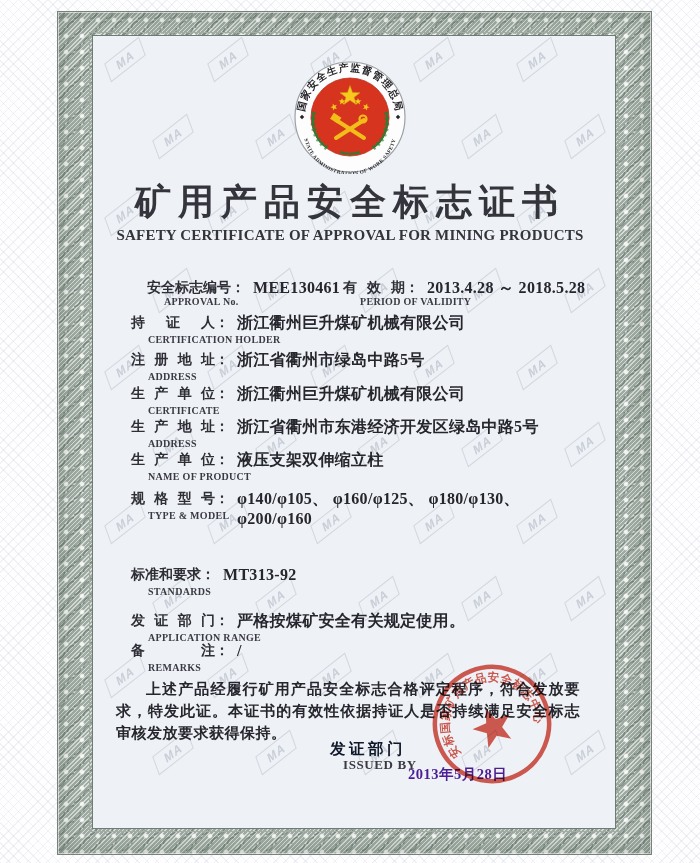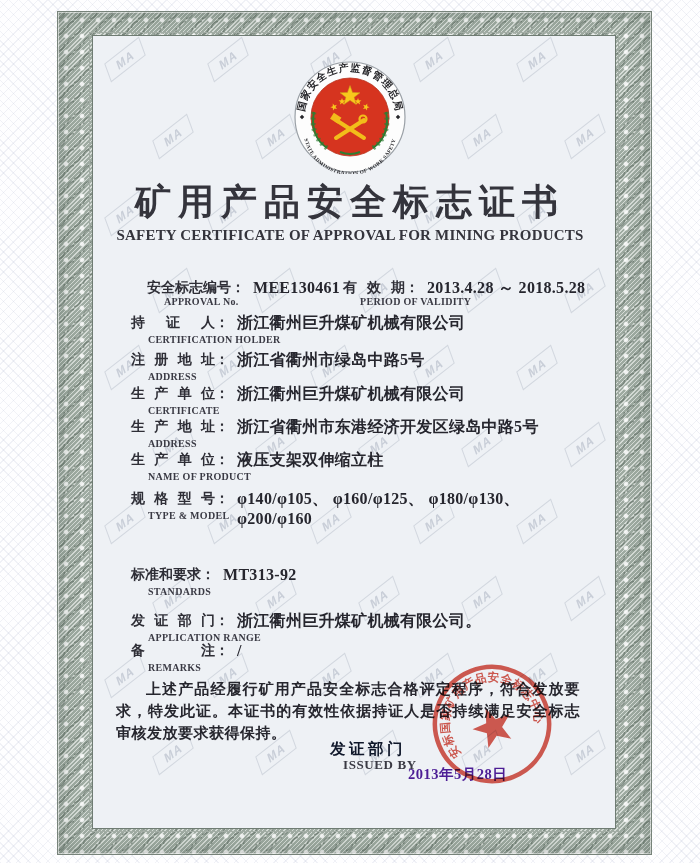--- a/index.html
+++ b/index.html
@@ -205,21 +205,21 @@
   <span class="lab jl">规格型号</span><span class="colon">：</span><span class="val">φ140/φ105、 φ160/φ125、 φ180/φ130、
 φ200/φ160</span>
   <div class="sub">TYPE &amp; MODEL</div>
 </div>
 
 <div class="row" style="top:565px">
   <span class="lab">标准和要求</span><span class="colon">：</span><span class="val">MT313-92</span>
   <div class="sub">STANDARDS</div>
 </div>
 <div class="row" style="top:611px">
-  <span class="lab jl">发证部门</span><span class="colon">：</span><span class="val">浙江衢州巨升煤矿机械有限公司。</span>
+  <span class="lab jl">发证部门</span><span class="colon">：</span><span class="val">严格按煤矿安全有关规定使用。</span>
   <div class="sub">APPLICATION RANGE</div>
 </div>
 <div class="row" style="top:641px">
   <span class="lab jl">备注</span><span class="colon">：</span><span class="val">/</span>
   <div class="sub">REMARKS</div>
 </div>
 
 <div class="statement">上述产品经履行矿用产品安全标志合格评定程序，符合发放要求，特发此证。本证书的有效性依据持证人是否持续满足安全标志审核发放要求获得保持。</div>
 
 <div class="issued-label">发证部门</div>

